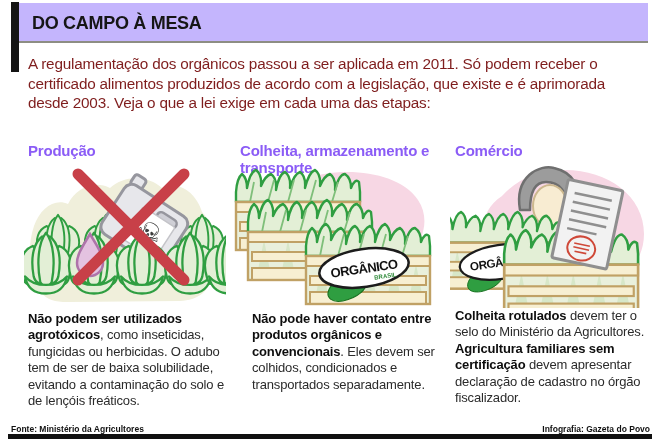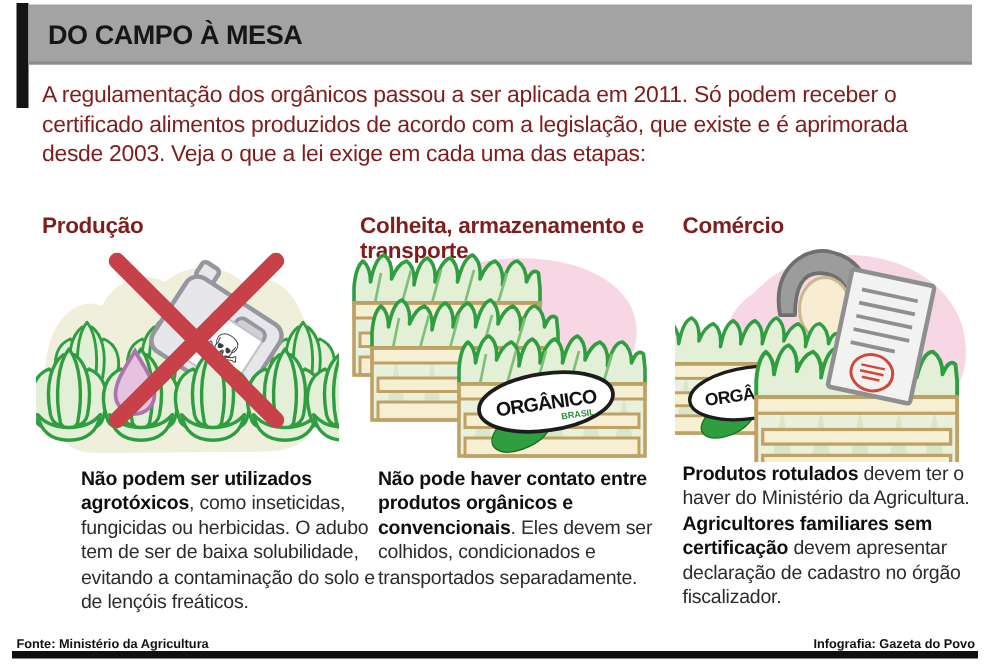--- a/index.html
+++ b/index.html
@@ -1,44 +1,44 @@
 <!DOCTYPE html>
 <html lang="pt"><head>
 <meta charset="utf-8">
 <style>
   html,body{margin:0;padding:0;background:#fff;}
   .page{position:relative;width:660px;height:445px;background:#ffffff;
         font-family:"Liberation Sans",sans-serif;overflow:hidden;color:#222;}
 
   
   .accent-bar{position:absolute;left:11px;top:2px;width:8px;height:70px;background:#141414;}
-  .band{position:absolute;left:19px;top:3px;width:629px;height:40px;background:#a3a3a3;
+  .band{position:absolute;left:19px;top:3px;width:629px;height:40px;background:#c4b5fd;
         border-bottom:2px solid #8d8d83;box-sizing:border-box;}
   .band h1{margin:0;padding:10px 0 0 13px;font-size:18px;font-weight:bold;color:#161616;
            letter-spacing:-0.3px;}
 
   .intro{position:absolute;left:28px;top:54px;width:616px;margin:0;
          font-size:15.3px;line-height:19.6px;color:#7f1d1d;letter-spacing:-0.2px;}
 
   
   .col-title{position:absolute;top:142px;margin:0;font-size:15px;line-height:17px;
-             font-weight:bold;color:#7f1d1d;letter-spacing:-0.2px;}
+             font-weight:bold;color:#8b5cf6;letter-spacing:-0.2px;}
   #title-1{left:28px;width:190px;}
   #title-2{left:240px;width:200px;}
   #title-3{left:455px;width:190px;}
 
   .illus{position:absolute;}
   #illus-1{left:24px;top:160px;}
   #illus-2{left:232px;top:166px;}
   #illus-3{left:450px;top:156px;}
 
   .body-text{position:absolute;margin:0;font-size:13px;line-height:16.4px;color:#2b2b2b;
              letter-spacing:-0.15px;}
   .body-text b{color:#0e0e0e;}
-  #body-1{left:28px;top:311px;width:202px;margin-left:26px;}
+  #body-1{left:28px;top:311px;width:202px;}
   #body-2{left:252px;top:311px;width:203px;}
   #body-3{left:455px;top:308px;width:197px;}
   #body-3 p{margin:0;}
 
   
   .footer-source{position:absolute;left:11px;top:424px;font-size:8.5px;font-weight:bold;color:#111;}
   .footer-credit{position:absolute;right:10px;top:424px;font-size:8.5px;font-weight:bold;color:#111;}
   .bottom-bar{position:absolute;left:8px;right:8px;top:434px;height:5px;background:#101010;}
 
   svg text{font-family:"Liberation Sans",sans-serif;}
@@ -167,21 +167,21 @@
     </g>
   </svg>
 
   <p class="body-text" id="body-1">
     <b>Não podem ser utilizados agrotóxicos</b><span>, como inseticidas, fungicidas ou herbicidas. O adubo tem de ser de baixa solubilidade, evitando a contaminação do solo e de lençóis freáticos.</span>
   </p>
   <p class="body-text" id="body-2">
     <b>Não pode haver contato entre produtos orgânicos e convencionais</b><span>. Eles devem ser colhidos, condicionados e transportados separadamente.</span>
   </p>
   <div class="body-text" id="body-3">
-    <p><b>Produtos rotulados</b><span> devem ter o haver do Ministério da Agricultura.</span></p>
-    <p><b>Agricultores familiares sem certificação</b><span> devem apresentar declaração de cadastro no órgão fiscalizador.</span></p>
+    <p><b>Colheita rotulados</b><span> devem ter o selo do Ministério da Agricultores.</span></p>
+    <p><b>Agricultura familiares sem certificação</b><span> devem apresentar declaração de cadastro no órgão fiscalizador.</span></p>
   </div>
 
-  <span class="footer-source">Fonte: Ministério da Agricultura</span>
+  <span class="footer-source">Fonte: Ministério da Agricultores</span>
   <span class="footer-credit">Infografia: Gazeta do Povo</span>
   <div class="bottom-bar"></div>
 
 </div>
 
 </body></html>

